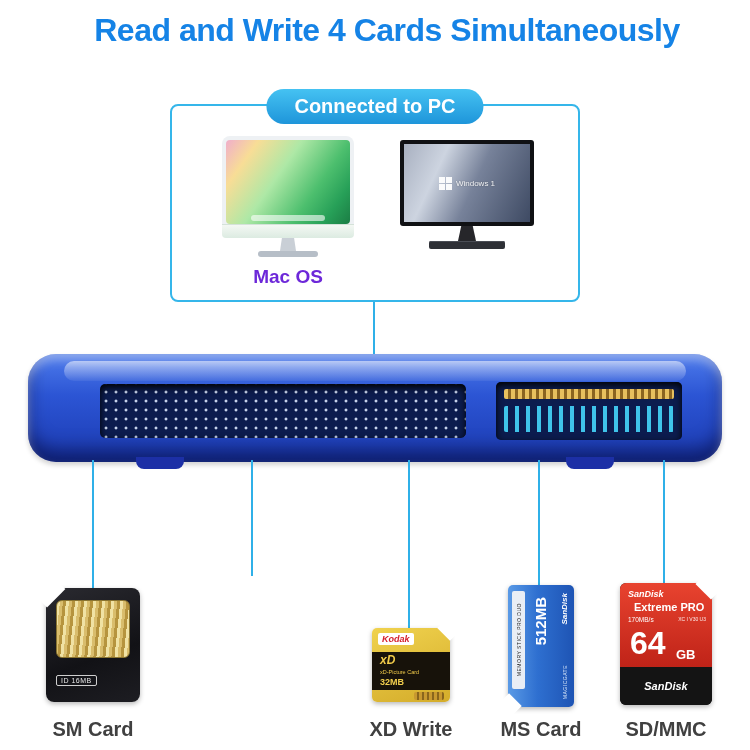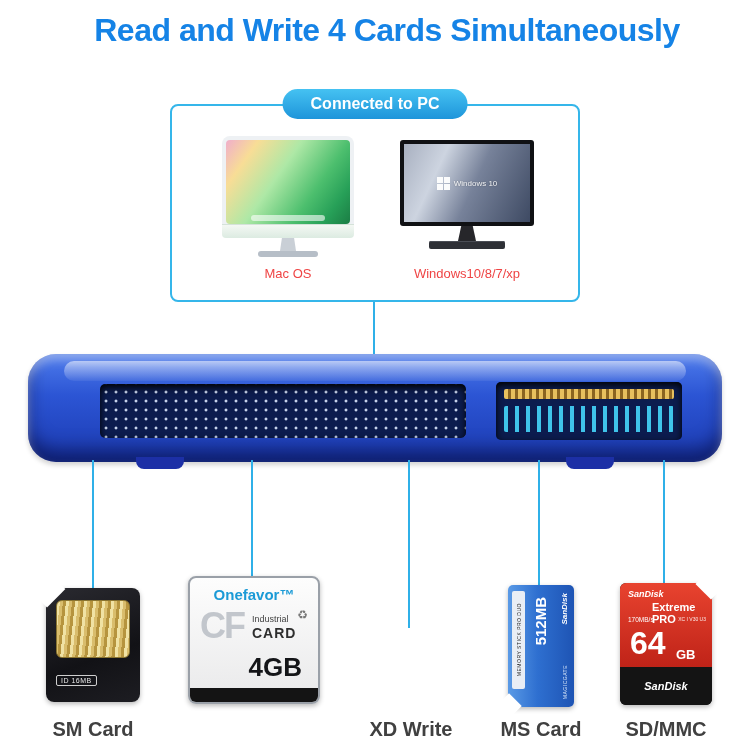--- a/index.html
+++ b/index.html
@@ -8,21 +8,21 @@
 
   
   .title{position:absolute;top:0;left:0;width:750px;text-align:center;
     font-size:32px;font-weight:700;color:#1583e6;letter-spacing:-0.5px;margin:12px;}
 
   
   .pc-box{position:absolute;left:170px;top:104px;width:410px;height:198px;
     border:2px solid #35b6ea;border-radius:8px;box-sizing:border-box;}
   .pc-pill{position:absolute;top:-17px;left:50%;transform:translateX(-50%);
     background:linear-gradient(180deg,#45c2f2,#1e95da);color:#fff;font-weight:700;
-    font-size:16px;padding:6px 28px;border-radius:18px;white-space:nowrap;}
+    font-size:20px;padding:6px 28px;border-radius:18px;white-space:nowrap;}
 
   
   .imac{position:absolute;left:50px;top:30px;width:132px;}
   .imac-screen{width:132px;height:88px;background:#eef1f4;border-radius:8px 8px 0 0;
     padding:4px 4px 0 4px;box-sizing:border-box;}
   .imac-wallpaper{position:relative;width:100%;height:100%;border-radius:4px;overflow:hidden;
     background:linear-gradient(125deg,#f0aecb 0%,#f8dd96 18%,#aee8a6 42%,#4dbf6e 68%,#27a058 85%,#1b7d44 100%);}
   .imac-dock{position:absolute;left:20%;bottom:3px;width:60%;height:6px;border-radius:3px;
     background:rgba(255,255,255,.6);}
   .imac-chin{width:132px;height:14px;background:linear-gradient(180deg,#f4f8f4,#dcebe1);
@@ -39,21 +39,21 @@
     background:linear-gradient(115deg,#a8b0c0 0%,#cdd4e0 28%,#77829a 55%,#3e4a63 100%);}
   .win-screen-content{position:absolute;inset:0;display:flex;align-items:center;justify-content:center;gap:4px;}
   .win-logo{display:grid;grid-template-columns:6px 6px;grid-template-rows:6px 6px;gap:1px;opacity:.95;}
   .win-logo span{background:#fff;display:block;}
   .win-screen-text{color:#fff;font-size:8px;opacity:.9;text-shadow:0 0 2px rgba(0,0,0,.4);}
   .win-neck{width:18px;height:15px;margin:0 auto;background:#26262a;
     clip-path:polygon(18% 0,82% 0,100% 100%,0 100%);}
   .win-base{width:76px;height:8px;margin:0 auto;background:#2e3036;border-radius:2px;
     box-shadow:inset 0 1px 0 #4a4d55;}
 
-  .monitor-label{position:absolute;top:160px;text-align:center;font-size:13px;font-weight:400;color:#ef4444;}
+  .monitor-label{position:absolute;top:160px;text-align:center;font-size:19px;font-weight:700;color:#6d28d9;}
   .mac-label{left:31px;width:170px;}
   .win-label{left:200px;width:190px;}
 
   
   .vline{position:absolute;width:2px;background:#2fb0e8;}
 
   
   .device{position:absolute;left:28px;top:354px;width:694px;height:108px;border-radius:28px;
     background:linear-gradient(180deg,#4e7cec 0%,#2c55d4 38%,#1b3ab2 100%);
     box-shadow:inset 0 6px 10px rgba(255,255,255,.38),inset 0 -12px 18px rgba(0,0,40,.5),0 3px 5px rgba(0,0,0,.18);}
@@ -125,21 +125,21 @@
   .ms-capacity{position:absolute;left:24px;top:12px;color:#fff;font-weight:800;font-size:15px;}
   .ms-brand{position:absolute;right:5px;top:8px;color:#fff;font-weight:700;font-style:italic;font-size:8px;}
   .ms-footer{position:absolute;right:6px;bottom:8px;color:#d8e6f8;font-size:5px;letter-spacing:.5px;}
 
   
   .sd-card{left:620px;top:583px;width:92px;height:122px;border-radius:6px;background:#141414;}
   .sd-cut{top:-10px;right:-10px;width:22px;height:22px;}
   .sd-red{position:absolute;left:0;top:0;width:100%;height:84px;border-radius:6px 6px 0 0;
     background:linear-gradient(180deg,#e8432f,#bf2318);}
   .sd-brand{position:absolute;top:6px;left:8px;color:#fff;font-weight:700;font-style:italic;font-size:9px;}
-  .sd-series{position:absolute;top:18px;left:24px;color:#fff;font-weight:700;font-size:11px;padding-left:8px;}
+  .sd-series{position:absolute;top:18px;left:6px;color:#fff;font-weight:700;font-size:11px;padding-left:8px;}
   .sd-speed{position:absolute;top:33px;left:8px;color:#fff;font-size:6.5px;}
   .sd-badges{position:absolute;top:33px;right:6px;color:#fff;font-size:5px;opacity:.9;}
   .sd-capacity{position:absolute;top:44px;left:10px;color:#fff;font-weight:800;font-size:32px;line-height:1;}
   .sd-unit{position:absolute;top:64px;left:56px;color:#fff;font-weight:700;font-size:13px;}
   .sd-black{position:absolute;left:0;bottom:0;width:100%;height:38px;border-radius:0 0 6px 6px;
     background:#141414;display:flex;align-items:center;justify-content:center;}
   .sd-bottom-brand{color:#fff;font-weight:700;font-style:italic;font-size:11px;}
 
   
   .caption{position:absolute;top:718px;width:120px;text-align:center;
@@ -169,30 +169,29 @@
     <div class="winpc">
       <div class="win-screen">
         <div class="win-wallpaper">
           <div class="win-screen-content">
             <span class="win-logo">
                 <span></span>
                 <span></span>
                 <span></span>
                 <span></span>
               </span>
-            <span class="win-screen-text">Windows 10</span>
+            <span class="win-screen-text">Windows 1</span>
           </div>
         </div>
       </div>
       <div class="win-neck"></div>
       <div class="win-base"></div>
     </div>
 
     <div class="monitor-label mac-label">Mac OS</div>
-    <div class="monitor-label win-label">Windows10/8/7/xp</div>
   </div>
 
   <div class="vline" style="left:373px;top:302px;height:54px;"></div>
 
   <div class="device">
     <div class="device-sheen"></div>
     <div class="slot-left"></div>
     <div class="slot-right">
       <div class="slot-right-gold"></div>
       <div class="slot-right-teeth"></div>
@@ -206,30 +205,31 @@
   <div class="vline" style="left:408px;top:460px;height:168px;"></div>
   <div class="vline" style="left:538px;top:460px;height:125px;"></div>
   <div class="vline" style="left:663px;top:460px;height:123px;"></div>
 
   <div class="card sm-card">
     <div class="sm-gold"></div>
     <div class="sm-chip-label">ID 16MB</div>
     <div class="corner sm-cut"></div>
   </div>
 
-  <div class="card cf-card">
-    <div class="cf-brand">Onefavor™</div>
-    <div class="cf-letters">CF</div>
-    <div class="cf-recycle">♻</div>
-    <div class="cf-line1">Industrial</div>
-    <div class="cf-line2">CARD</div>
-    <div class="cf-capacity">4GB</div>
-    <div class="cf-bottom"></div>
-  </div>
-
+
+  <div class="card xd-card">
+    <div class="xd-kodak">Kodak</div>
+    <div class="xd-band">
+      <div class="xd-type">xD</div>
+      <div class="xd-subtitle">xD-Picture Card</div>
+      <div class="xd-capacity">32MB</div>
+    </div>
+    <div class="xd-contacts"></div>
+    <div class="corner xd-cut"></div>
+  </div>
 
   <div class="card ms-card">
     <div class="ms-strip">
       <span class="vtext ms-strip-text">MEMORY STICK PRO DUO</span>
     </div>
     <div class="vtext ms-capacity">512MB</div>
     <div class="vtext ms-brand">SanDisk</div>
     <div class="vtext ms-footer">MAGICGATE</div>
     <div class="corner ms-cut"></div>
   </div>

